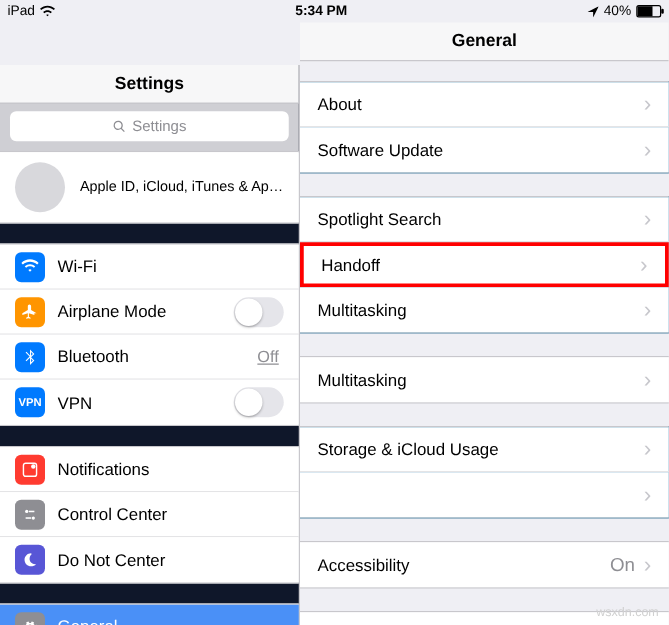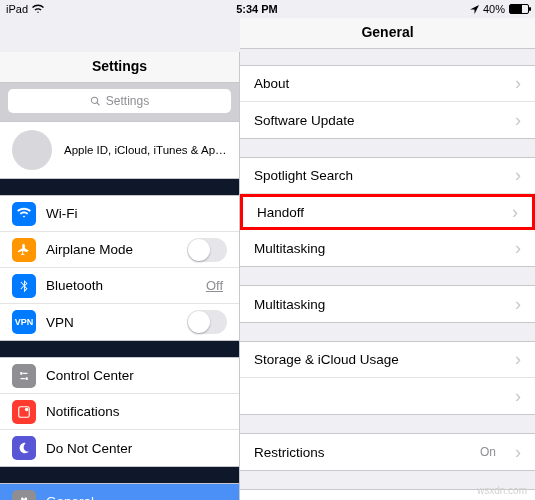--- a/index.html
+++ b/index.html
@@ -61,21 +61,21 @@
 .toggle::after { content:""; position:absolute; width:22px; height:22px; background:#fff; border-radius:50%; top:1px; left:1px; box-shadow:0 1px 2px rgba(0,0,0,.3); }
 
 .chevron { color:#c7c7cc; font-size:18px; font-weight:300; margin-left:auto; }
 
 .right-list { overflow-y:auto; }
 .group-r { margin-top:18px; background:#0369a1; border-top:1px solid #c8c7cc; border-bottom:1px solid #c8c7cc; }
 .group-r:first-of-type { margin-top:16px; }
 .row-r { display:flex; align-items:center; height:36px; padding:0 14px; border-bottom:1px solid #e4e4e6; background:#fff; }
 .row-r:last-child { border-bottom:none; }
 .row-r .label { flex:1; font-size:13.5px; }
-.row-r .value { color:#8e8e93; font-size:12px; margin-right:19px; }
+.row-r .value { color:#8e8e93; font-size:15px; margin-right:7px; }
 
 .highlight-box { border:3px solid #ff0000; }
 
 .watermark { position:absolute; bottom:4px; right:8px; font-size:10px; color:#d0d0d0; pointer-events:none; }
 
 .scroll-left { overflow-y:auto; flex:1; }
 </style>
 </head>
 <body>
 
@@ -149,40 +149,40 @@
       </div>
       <div class="row">
         <div class="icon-box" style="background:#007aff;font-size:9px;color:#fff;font-weight:600">VPN</div>
         <span class="label">VPN</span>
         <div class="toggle"></div>
       </div>
     </div>
 
     <div class="group">
       <div class="row">
+        <div class="icon-box" style="background:#ff3b30">
+          <svg width="14" height="14" viewBox="0 0 16 16" fill="#fff">
+                <rect x="2" y="2" width="12" height="12" rx="2" fill="none" stroke="#fff" stroke-width="1.3"></rect>
+                <circle cx="11" cy="5" r="2"></circle>
+              </svg>
+        </div>
+        <span class="label">Notifications</span>
+      </div>
+      <div class="row">
         <div class="icon-box" style="background:#8e8e93">
           <svg width="14" height="14" viewBox="0 0 16 16" fill="#fff">
                 <circle cx="5" cy="5" r="1.5"></circle>
                 <rect x="7" y="4.3" width="5" height="1.4"></rect>
                 <circle cx="11" cy="11" r="1.5"></circle>
                 <rect x="4" y="10.3" width="5" height="1.4"></rect>
               </svg>
         </div>
         <span class="label">Control Center</span>
       </div>
       <div class="row">
-        <div class="icon-box" style="background:#ff3b30">
-          <svg width="14" height="14" viewBox="0 0 16 16" fill="#fff">
-                <rect x="2" y="2" width="12" height="12" rx="2" fill="none" stroke="#fff" stroke-width="1.3"></rect>
-                <circle cx="11" cy="5" r="2"></circle>
-              </svg>
-        </div>
-        <span class="label">Notifications</span>
-      </div>
-      <div class="row">
         <div class="icon-box" style="background:#5856d6">
           <svg width="14" height="14" viewBox="0 0 16 16" fill="#fff">
                 <path d="M9 2c-3.3 0-6 2.7-6 6s2.7 6 6 6c1.8 0 3.4-.8 4.5-2-4 .5-7-3-5.5-7 .3-.8.8-1.5 1.5-2C9.3 2 9 2 9 2z"></path>
               </svg>
         </div>
         <span class="label">Do Not Center</span>
       </div>
     </div>
 
     <div class="group">
@@ -245,21 +245,21 @@
           <span class="label">Storage &amp; iCloud Usage</span>
           <span class="chevron">›</span>
         </div>
         <div class="row-r">
           <span class="chevron">›</span>
         </div>
       </div>
 
       <div class="group-r">
         <div class="row-r">
-          <span class="label">Restrictions</span>
+          <span class="label">Accessibility</span>
           <span class="value">On</span>
           <span class="chevron">›</span>
         </div>
       </div>
 
       <div class="group-r">
         <div class="row-r">
 
           <span class="chevron">›</span>
         </div>

